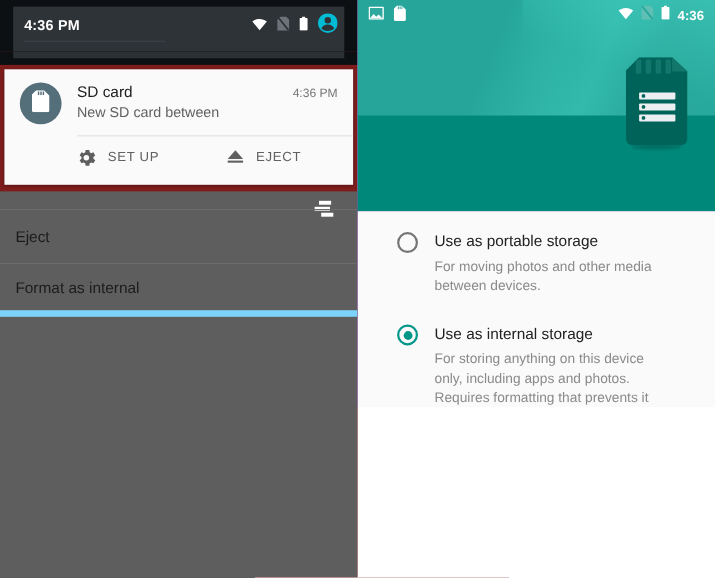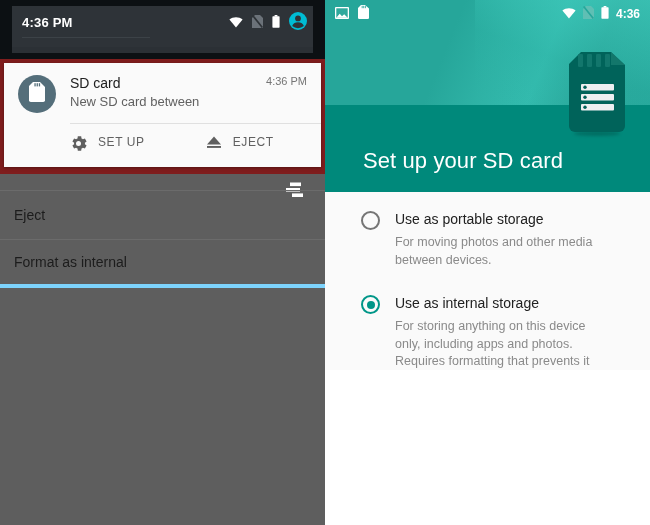--- a/index.html
+++ b/index.html
@@ -61,21 +61,21 @@
     box-shadow: 0 1px 3px rgba(0,0,0,0.35);
   }
   .notif-top { display: flex; padding: 12px 14px 10px 14px; }
   .notif-avatar {
     width: 38px; height: 38px; border-radius: 50%;
     background: #546e7a;
     display: flex; align-items: center; justify-content: center;
     flex: 0 0 auto;
   }
   .notif-textcol { flex: 1 1 auto; padding-left: 14px; min-width: 0; }
-  .notif-titlerow { display: flex; align-items: flex-start; }
+  .notif-titlerow { display: flex; align-items: flex-end; }
   .notif-title {
     font-size: 14px; color: #212121; flex: 1 1 auto;
   }
   .notif-time {
     font-size: 11px; color: #757575; flex: 0 0 auto; padding-left: 6px;
   }
   .notif-sub {
     font-size: 13px; color: #616161; margin-top: 3px;
   }
   .notif-divider {
@@ -105,21 +105,21 @@
     position: absolute; left: 0; top: 16px; width: 325px;
   }
   .menu-item {
     position: relative;
     height: 49px;
     display: flex; align-items: center;
     padding-left: 14px;
     border-top: 1px solid #6b6b6b;
     cursor: pointer;
   }
-  .menu-item:last-child { border-bottom: 4px solid #7dd3fc; }
+  .menu-item:last-child { border-bottom: 6px solid #7dd3fc; }
   .menu-label { font-size: 14px; color: #1c1c1c; }
 
   
   .panel-right {
     position: relative;
     width: 325px; height: 370px;
     background: #4c1d95;
     overflow: hidden;
   }
   .rp-header {
@@ -371,21 +371,20 @@
           <rect x="36" y="2" width="5" height="13" rx="1.2" fill="#12766c"></rect>
           <rect x="12" y="32" width="33" height="6.5" rx="1" fill="#eceff1"></rect>
           <rect x="12" y="42" width="33" height="6.5" rx="1" fill="#eceff1"></rect>
           <rect x="12" y="52" width="33" height="6.5" rx="1" fill="#eceff1"></rect>
           <circle cx="16" cy="35.2" r="1.7" fill="#00635a"></circle>
           <circle cx="16" cy="45.2" r="1.7" fill="#00635a"></circle>
           <circle cx="16" cy="55.2" r="1.7" fill="#00635a"></circle>
         </svg>
       </span>
 
-      <div class="rp-title">Set up your SD card</div>
     </div>
 
     <div class="rp-body">
 
       <div class="opt opt1">
         <span class="radio"></span>
         <div class="opt-textcol">
           <div class="opt-label">Use as portable storage</div>
           <div class="opt-desc">For moving photos and other media between devices.</div>
         </div>

